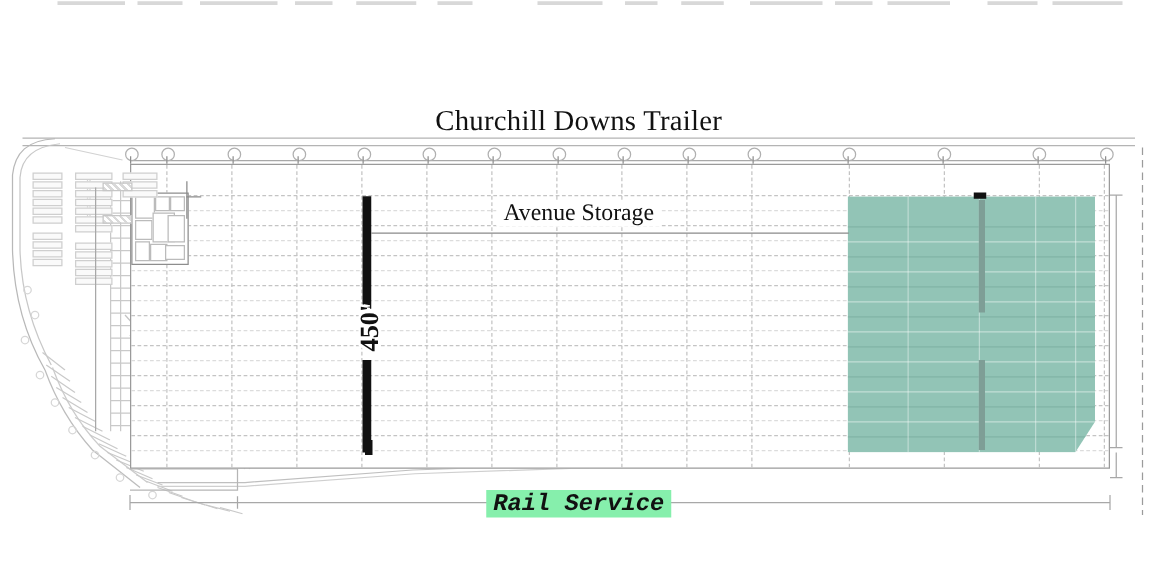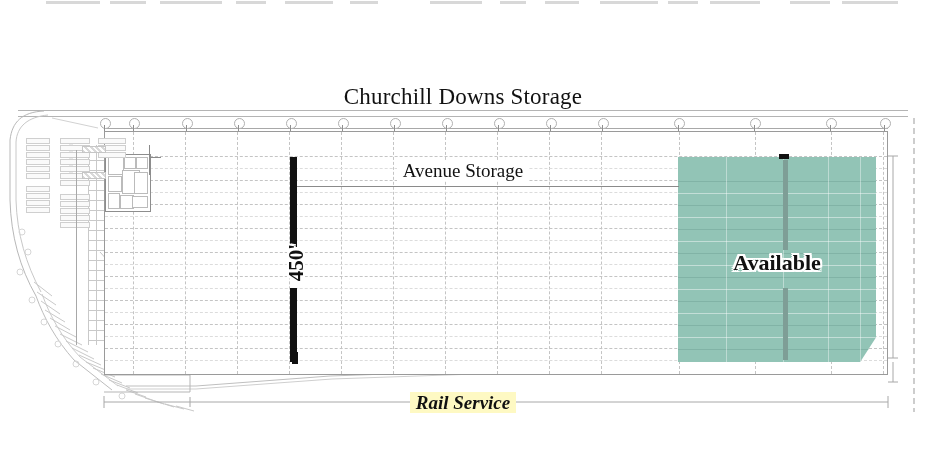--- a/index.html
+++ b/index.html
@@ -61,21 +61,21 @@
     left:0;right:0;top:160px;text-align:center;
     font-size:19px;
   }
   #trailer-label span{
     background:#fff;padding:0 6px;
   }
   #rail-label{
     left:0;right:0;top:392px;text-align:center;
     font-size:19px;font-weight:bold;font-style:italic;
   }
-  #rail-label span{background:#fef9c3;padding:0 6px;}
+  #rail-label span{background:#86efac;padding:0 6px;font-family:Liberation Mono, monospace;}
   #available-label{
     left:678px;top:250px;width:198px;text-align:center;
     font-size:22px;font-weight:bold;
     color:#111;
     text-shadow:
       -2px -2px 0 #fff, 2px -2px 0 #fff, -2px 2px 0 #fff, 2px 2px 0 #fff,
       -2px 0 0 #fff, 2px 0 0 #fff, 0 -2px 0 #fff, 0 2px 0 #fff;
   }
   #depth-label{
     left:268px;top:250px;width:56px;text-align:center;
@@ -419,28 +419,27 @@
   </div>
 
   <div class="abs" style="left:82px;top:146px;width:22px;height:5px;background:repeating-linear-gradient(45deg,#d9d9d9 0 2px,#fff 2px 4px);border:1px solid #c6c6c6;"></div>
   <div class="abs" style="left:82px;top:172px;width:22px;height:5px;background:repeating-linear-gradient(45deg,#d9d9d9 0 2px,#fff 2px 4px);border:1px solid #c6c6c6;"></div>
 
   <div class="hline dark" style="left:297px;top:186px;width:382px;"></div>
 
   <div class="dimvline" style="left:76px;top:150px;height:195px;"></div>
 
   <div class="lbl" id="street-label">
-    <span>Churchill Downs Storage</span>
+    <span>Churchill Downs Trailer</span>
   </div>
 
   <div class="lbl" id="trailer-label">
     <span>Avenue Storage</span>
   </div>
 
   <div class="lbl" id="rail-label">
     <span>Rail Service</span>
   </div>
 
-  <div class="lbl" id="available-label">Available</div>
 
   <div class="lbl" id="depth-label">450'</div>
 
 </div>
 
 </body></html>

